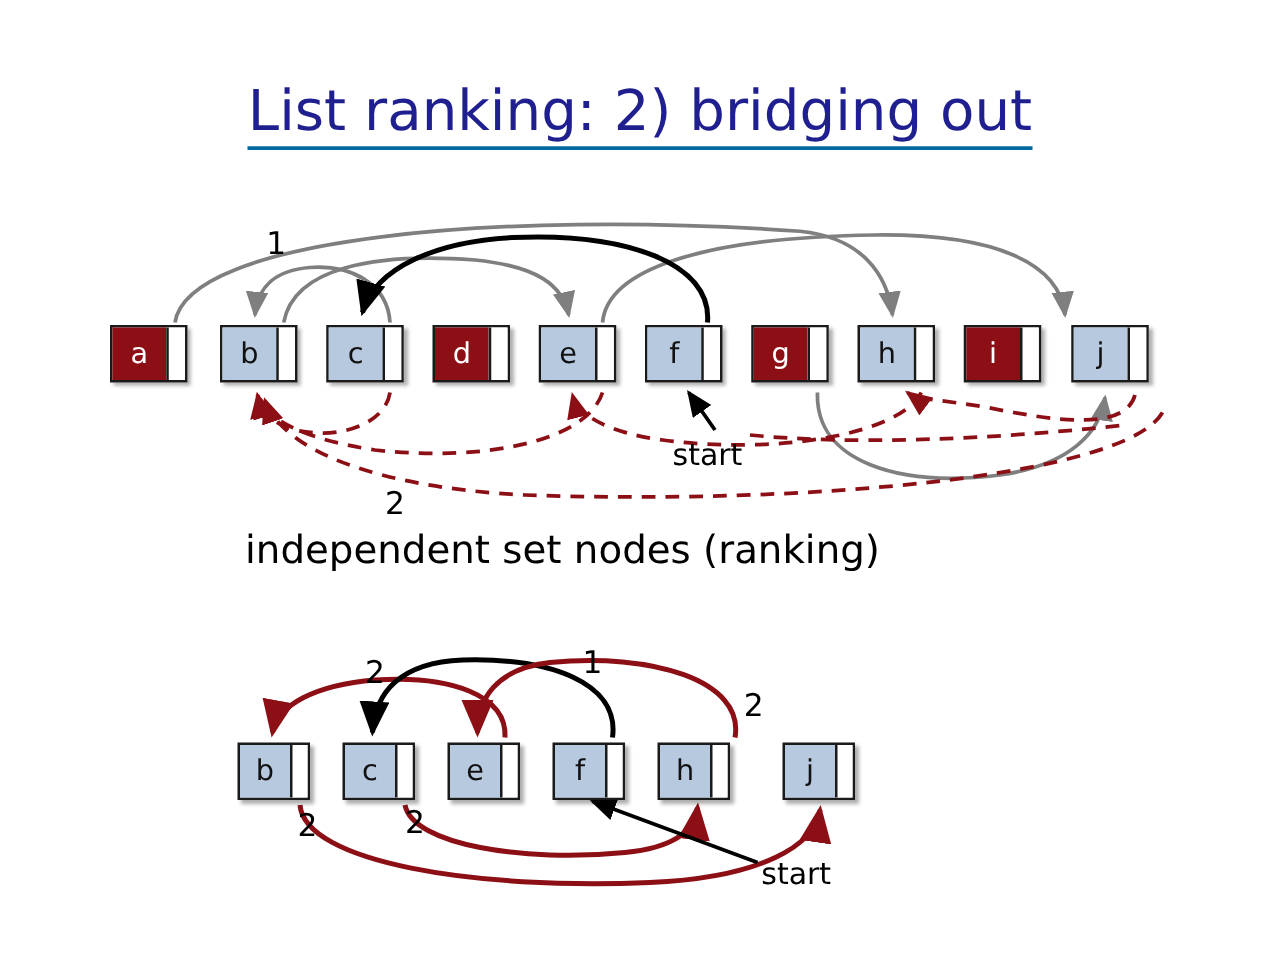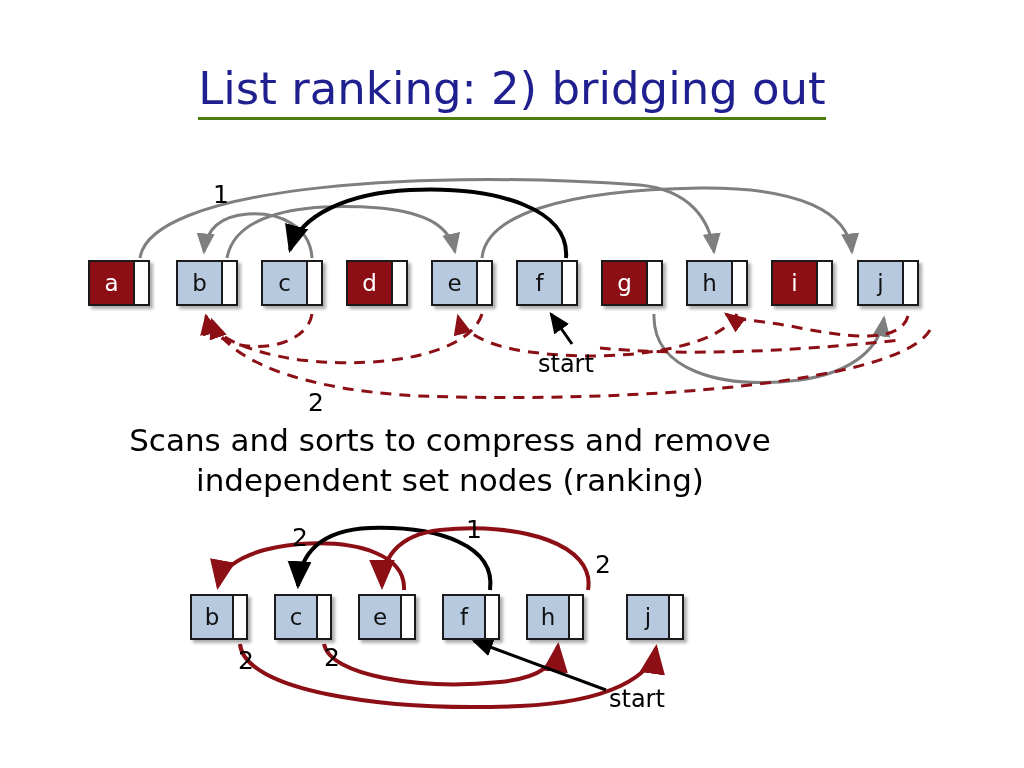--- a/index.html
+++ b/index.html
@@ -31,21 +31,21 @@
     text-align: center;
     color: #1F1F8F;
     font-family: "DejaVu Sans", sans-serif;
     font-size: 45px;
     font-weight: 400;
     letter-spacing: 0px;
     white-space: nowrap;
   }
   #title .t-inner {
     display: inline-block;
-    border-bottom: 3px solid #4d7c0f;
+    border-bottom: 3px solid #0369a1;
     padding-bottom: 2px;
   }
 
   
   #caption {
     position: absolute;
     left: 40px;
     top: 420px;
     width: 820px;
     text-align: center;
@@ -114,21 +114,20 @@
 </head>
 <body>
 
 <div id="slide">
 
   <div id="title">
     <span class="t-inner">List ranking: 2) bridging out</span>
   </div>
 
   <div id="caption">
-    <div>Scans and sorts to compress and remove</div>
     <div>independent set nodes (ranking)</div>
   </div>
 
   <svg class="overlay" viewBox="0 0 1024 768">
     <defs>
       <marker id="ah-gray" markerWidth="9" markerHeight="9" refX="6.2" refY="3" orient="auto">
         <path d="M0,0 L7,3 L0,6 z" fill="#7F7F7F"></path>
       </marker>
       <marker id="ah-black" markerWidth="9" markerHeight="9" refX="6.2" refY="3" orient="auto">
         <path d="M0,0 L7,3 L0,6 z" fill="#000000"></path>

